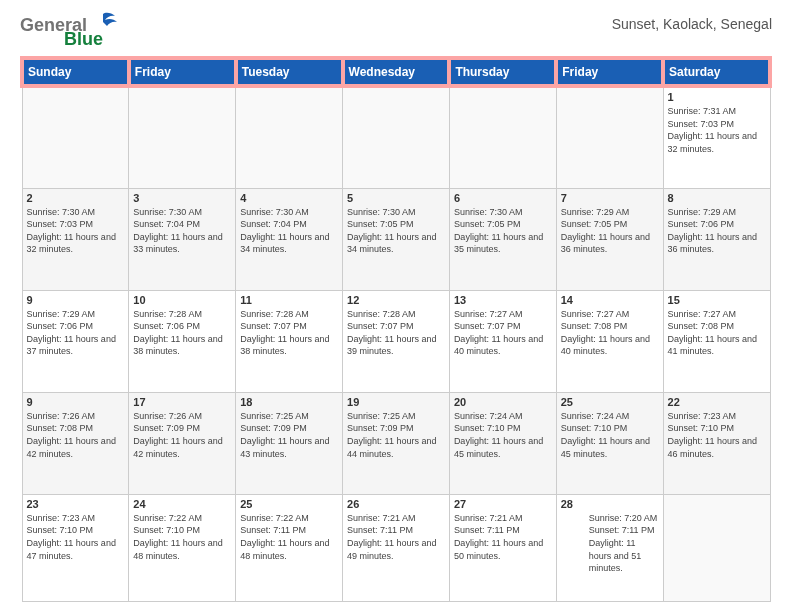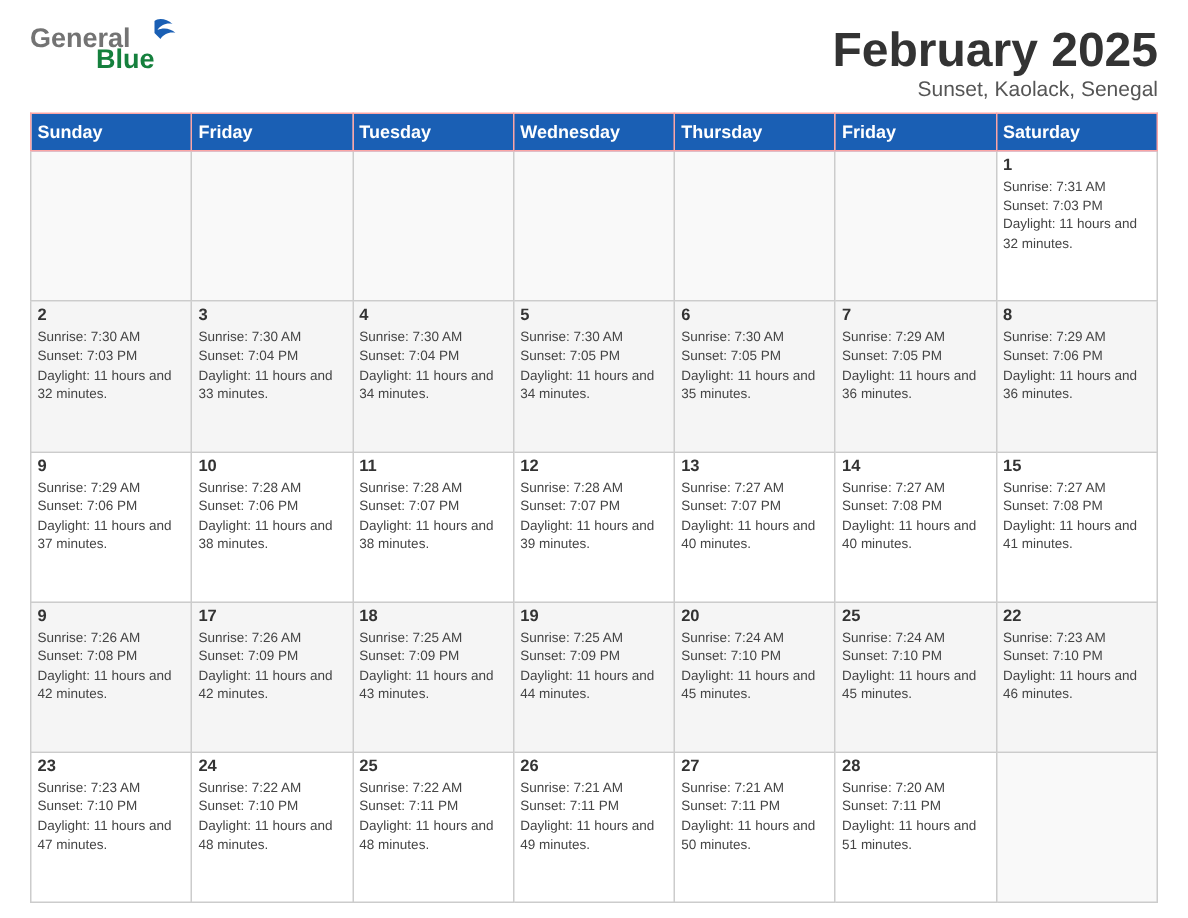--- a/index.html
+++ b/index.html
@@ -53,21 +53,21 @@
       flex: 1;
       table-layout: fixed;
     }
     .calendar-table th {
       background-color: #1a5fb4;
       color: #fff;
       font-size: 12px;
       font-weight: bold;
       padding: 5px 4px;
       text-align: left;
-      border: 1px solid #fca5a5;
+      border: 4px solid #fca5a5;
     }
     .calendar-table td {
       border: 1px solid #ccc;
       vertical-align: top;
       padding: 3px 4px;
       font-size: 9.5px;
       color: #333;
       height: 80px;
       width: 113px;
     }
@@ -105,21 +105,20 @@
         <div style="display:flex;align-items:center;">
           <span class="logo-text">General</span>
           <svg width="28" height="22" viewBox="0 0 28 22" style="margin-left:2px;margin-top:-4px;">
             <path d="M14 2 C16 0, 22 0, 26 4 C22 3, 18 5, 16 8 C20 6, 25 7, 28 10 C24 9, 20 11, 18 14 L14 10 Z" fill="#1a5fb4"></path>
           </svg>
         </div>
         <span class="logo-text" style="color:#15803d;margin-top:-4px;margin-left:44px;">Blue</span>
       </div>
     </div>
     <div class="title-area">
-      <div class="calendar-title">February 2025</div>
       <div class="calendar-subtitle">Sunset, Kaolack, Senegal</div>
     </div>
   </div>
 
   <table class="calendar-table">
     <thead>
       <tr>
         <th>Sunday</th>
         <th>Friday</th>
         <th>Tuesday</th>
@@ -302,21 +301,21 @@
 Daylight: 11 hours and 49 minutes.</div>
           </td>
           <td>
             <div class="day-number">27</div>
             <div class="day-info" style="white-space: pre-line;">Sunrise: 7:21 AM
 Sunset: 7:11 PM
 Daylight: 11 hours and 50 minutes.</div>
           </td>
           <td>
             <div class="day-number">28</div>
-            <div class="day-info" style="white-space: pre-line;">Sunrise: 7:20 AM
+            <div class="day-info" style="white-space: pre-line; margin-left: 28px;">Sunrise: 7:20 AM
 Sunset: 7:11 PM
 Daylight: 11 hours and 51 minutes.</div>
           </td>
           <td class="empty"></td>
         </tr>
       </tbody>
   </table>
 </div>
 
 </body></html>

